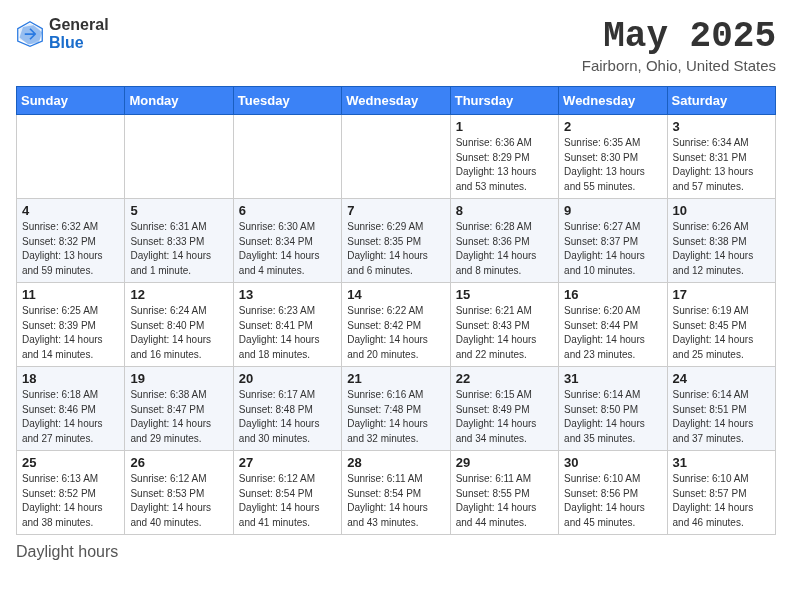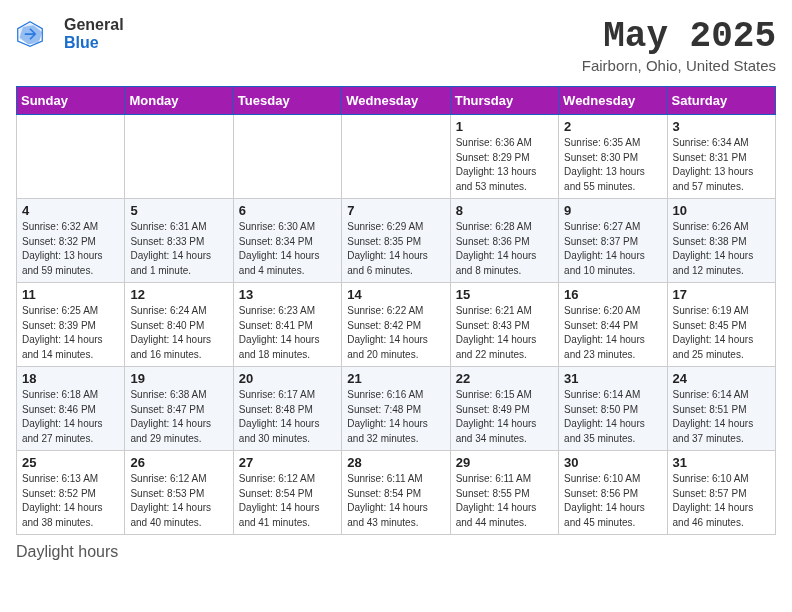--- a/index.html
+++ b/index.html
@@ -12,21 +12,21 @@
     }
     .header {
       display: flex;
       justify-content: space-between;
       align-items: flex-start;
       margin-bottom: 12px;
     }
     .logo {
       display: flex;
       align-items: center;
-      gap: 20px;
+      gap: 5px;
     }
     .logo-text {
       display: flex;
       flex-direction: column;
       font-weight: bold;
       font-size: 16px;
       line-height: 1.1;
     }
     .logo-text .general { color: #333; }
     .logo-text .blue { color: #1a6dcc; }
@@ -47,21 +47,21 @@
       font-size: 15px;
       color: #555;
       text-align: right;
     }
     .calendar {
       width: 100%;
       border-collapse: collapse;
       border: 1px solid #ccc;
     }
     .calendar th {
-      background: #a21caf;
+      background: #3b82f6;
       color: #fff;
       font-size: 13px;
       font-weight: bold;
       padding: 6px 4px;
       text-align: left;
       border: 1px solid #1a5ec0;
     }
     .calendar td {
       vertical-align: top;
       border: 1px solid #ccc;

